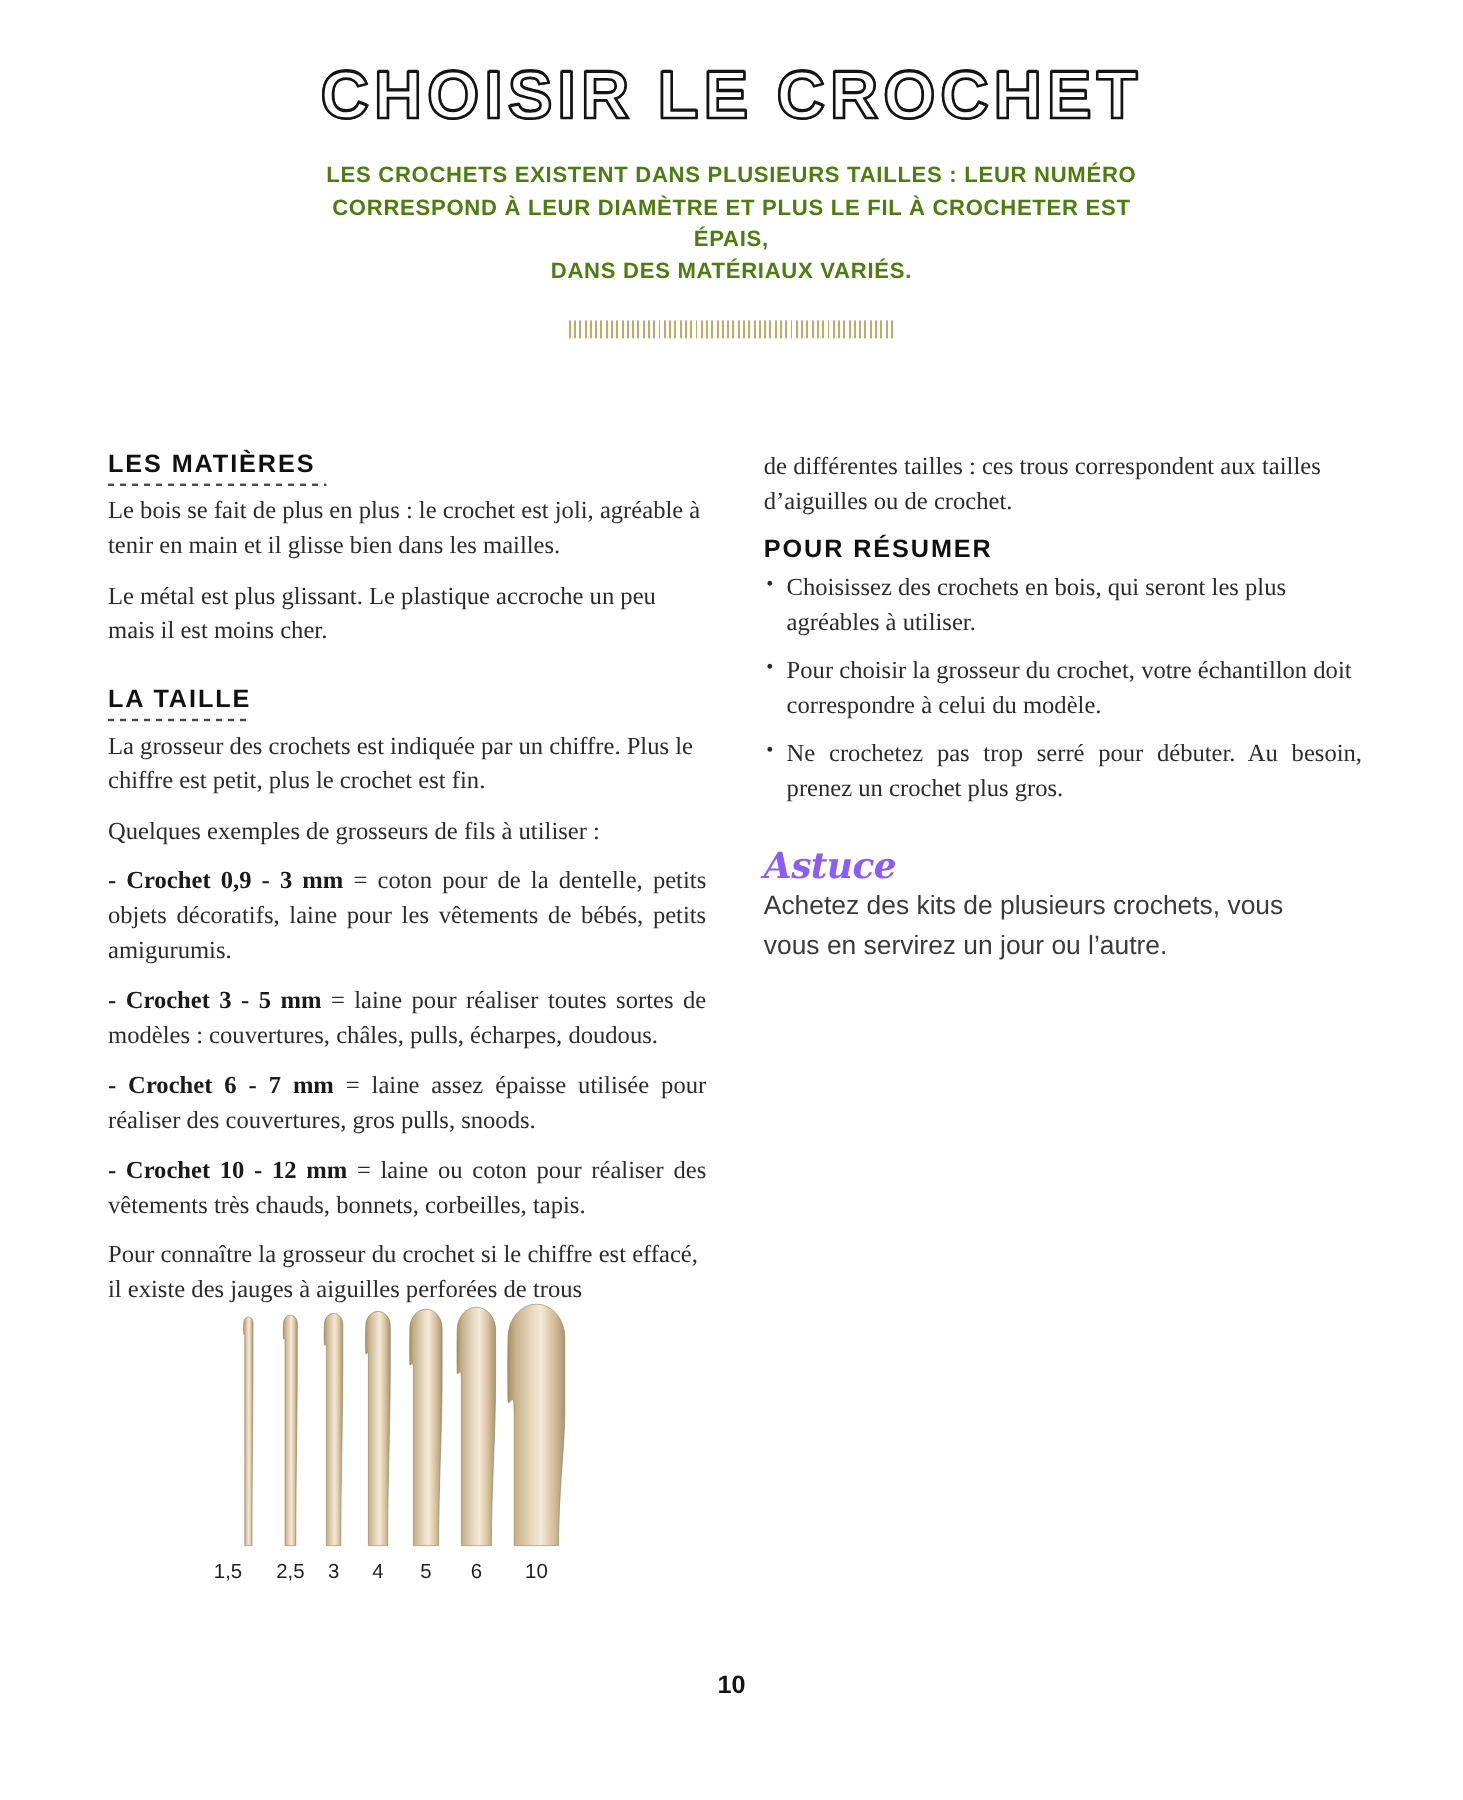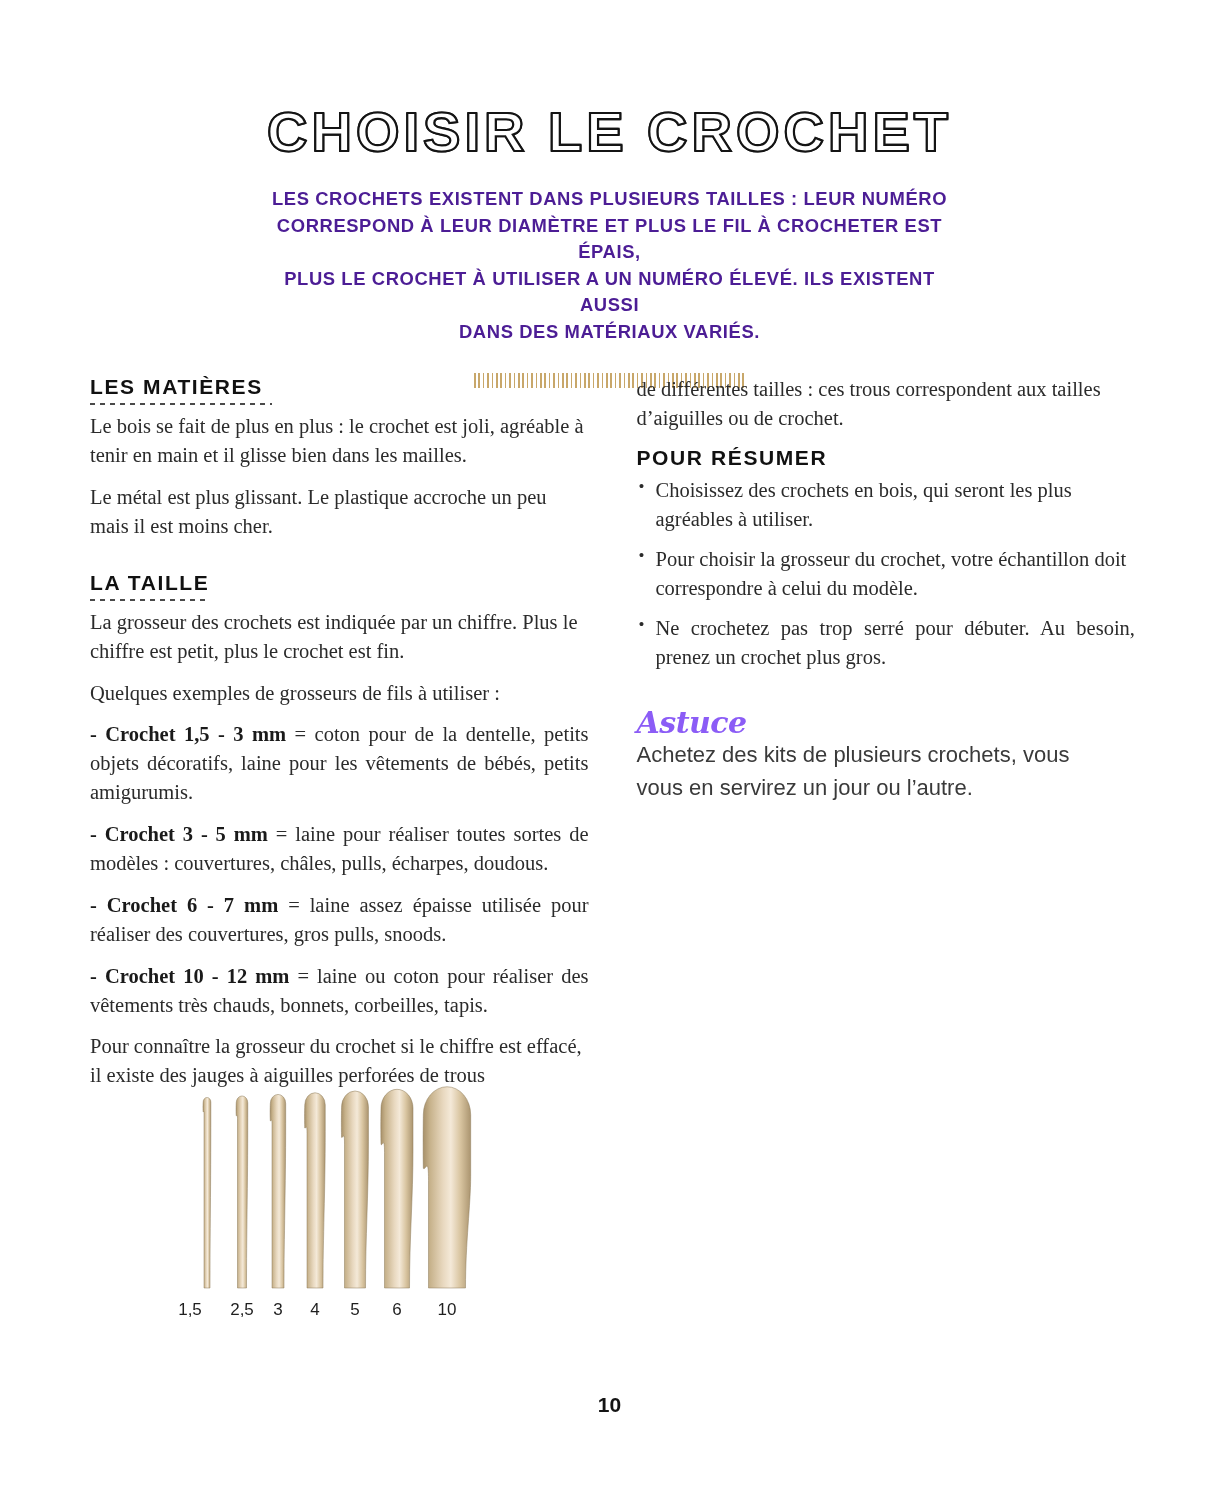--- a/index.html
+++ b/index.html
@@ -13,21 +13,21 @@
     position: relative;
     overflow: hidden;
   }
 
   .page {
     position: absolute;
     inset: 0;
   }
 
   
-  .header { padding-top: 104px; text-align: center; }
+  .header { padding-top: 51px; text-align: center; }
 
   .page-title {
     font-family: "Liberation Sans", sans-serif;
     font-size: 56px;
     font-weight: 700;
     letter-spacing: 4px;
     line-height: 1;
     color: #ffffff;
     -webkit-text-stroke: 2.2px #141414;
     text-shadow:
@@ -39,21 +39,21 @@
 
   .page-subtitle {
     margin: 26px auto 0;
     width: 712px;
     font-family: "Liberation Sans", sans-serif;
     font-size: 18.4px;
     font-weight: 600;
     letter-spacing: 0.6px;
     line-height: 1.44;
     text-transform: uppercase;
-    color: #4c1d95;
+    color: #4d7c0f;
   }
   .page-subtitle .sl { display: block; }
 
   
   .divider-wrap { margin-top: 28px; display: flex; justify-content: center; }
   .tick-divider {
     width: 272px;
     height: 15px;
     background-image: repeating-linear-gradient(
       to right,
@@ -197,21 +197,20 @@
 <body>
 
 <div class="page">
 
   <header class="header">
     <h1 class="page-title">CHOISIR LE CROCHET</h1>
 
     <div class="page-subtitle">
       <span class="sl">LES CROCHETS EXISTENT DANS PLUSIEURS TAILLES : LEUR NUMÉRO</span>
       <span class="sl">CORRESPOND À LEUR DIAMÈTRE ET PLUS LE FIL À CROCHETER EST ÉPAIS,</span>
-      <span class="sl">PLUS LE CROCHET À UTILISER A UN NUMÉRO ÉLEVÉ. ILS EXISTENT AUSSI</span>
       <span class="sl">DANS DES MATÉRIAUX VARIÉS.</span>
     </div>
 
     <div class="divider-wrap">
       <div class="tick-divider" id="tick-divider" style="--tick: #c8a76a;"></div>
     </div>
   </header>
 
   <div class="columns">
 
@@ -227,21 +226,21 @@
 
       <div class="head-block spaced">
         <div class="sec-head">LA TAILLE</div>
         <div class="dashed-rule rule-taille"></div>
       </div>
 
       <p class="body">La grosseur des crochets est indiquée par un chiffre. Plus le chiffre est petit, plus le crochet est fin.</p>
       <p class="body">Quelques exemples de grosseurs de fils à utiliser :</p>
 
       <p class="body just">
-        <b>- Crochet 1,5 - 3 mm</b><span> = coton pour de la dentelle, petits objets décoratifs, laine pour les vêtements de bébés, petits amigurumis.</span>
+        <b>- Crochet 0,9 - 3 mm</b><span> = coton pour de la dentelle, petits objets décoratifs, laine pour les vêtements de bébés, petits amigurumis.</span>
       </p>
 
       <p class="body just">
         <b>- Crochet 3 - 5 mm</b><span> = laine pour réaliser toutes sortes de modèles : couvertures, châles, pulls, écharpes, doudous.</span>
       </p>
 
       <p class="body just">
         <b>- Crochet 6 - 7 mm</b><span> = laine assez épaisse utilisée pour réaliser des couvertures, gros pulls, snoods.</span>
       </p>
 

